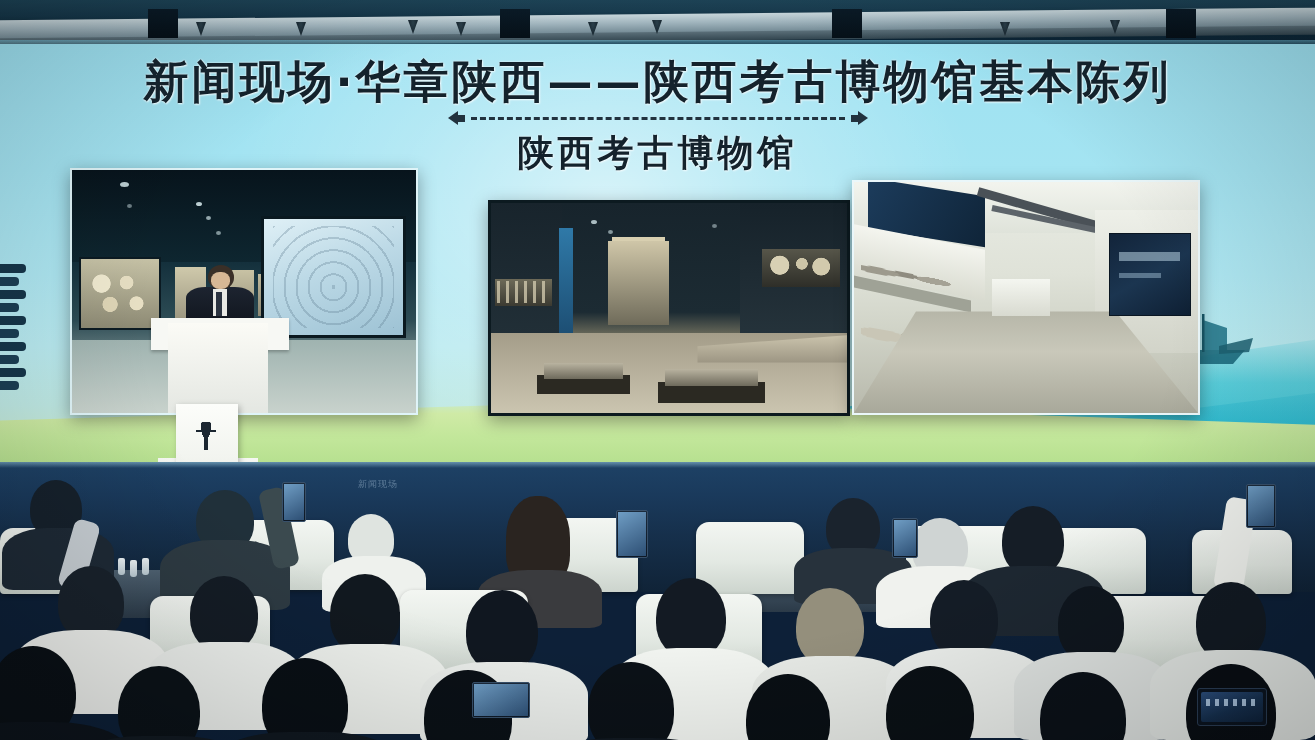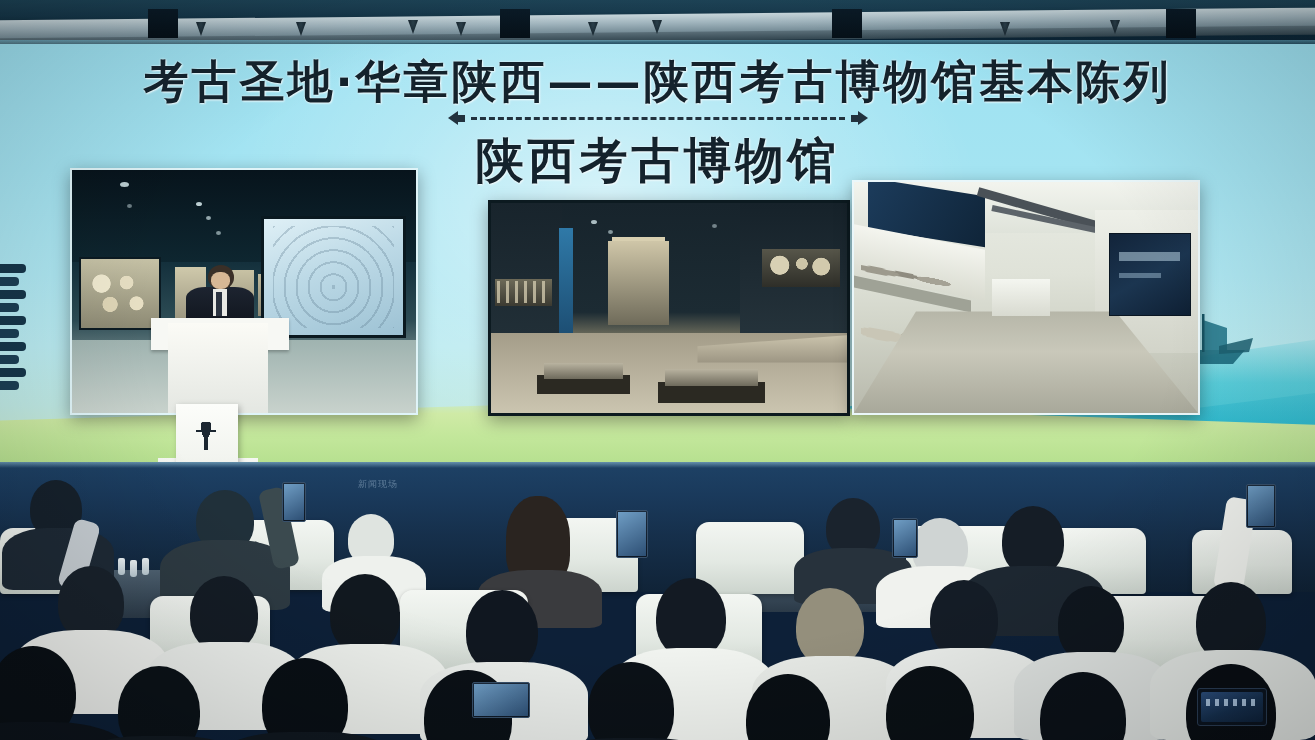--- a/index.html
+++ b/index.html
@@ -308,21 +308,21 @@
   }
   .title-divider .dline {
     flex:1; height:0; border-top:3px dashed #22323e; margin:0 6px;
   }
   .tri { width:0;height:0;border-top:7px solid transparent;border-bottom:7px solid transparent; }
   .tri-l { border-right:10px solid #22323e; }
   .tri-r { border-left:10px solid #22323e; }
   .sq { width:7px;height:7px;background:#22323e; }
   .title-sub {
     margin-top:2px;
-    font-size:48px; font-weight:700; letter-spacing:4px; color:#14222c;
+    font-size:36px; font-weight:700; letter-spacing:4px; color:#14222c;
     text-shadow:0 0 2px rgba(255,255,255,.85), 1px 1px 2px rgba(255,255,255,.7);
   }
 
   
   .vignette{
     position:absolute; inset:0; pointer-events:none;
     background:radial-gradient(ellipse at 50% 45%,rgba(0,0,0,0) 55%,rgba(0,0,0,.22) 100%);
   }
 </style>
 </head>
@@ -459,21 +459,21 @@
         <div class="pr-objs2"></div>
         <div class="pr-wallR"></div>
         <div class="pr-floor"></div>
         <div class="pr-vista"></div>
         <div class="pr-screenR"></div>
       </div>
     </div>
   </div>
 
   <div class="title-wrap">
-    <div class="title-main">考古圣地·华章陕西——陕西考古博物馆基本陈列</div>
+    <div class="title-main">新闻现场·华章陕西——陕西考古博物馆基本陈列</div>
     <div class="title-divider">
       <div class="tri tri-l"></div>
       <div class="sq"></div>
       <div class="dline"></div>
       <div class="sq"></div>
       <div class="tri tri-r"></div>
     </div>
     <div class="title-sub">陕西考古博物馆</div>
   </div>
 

